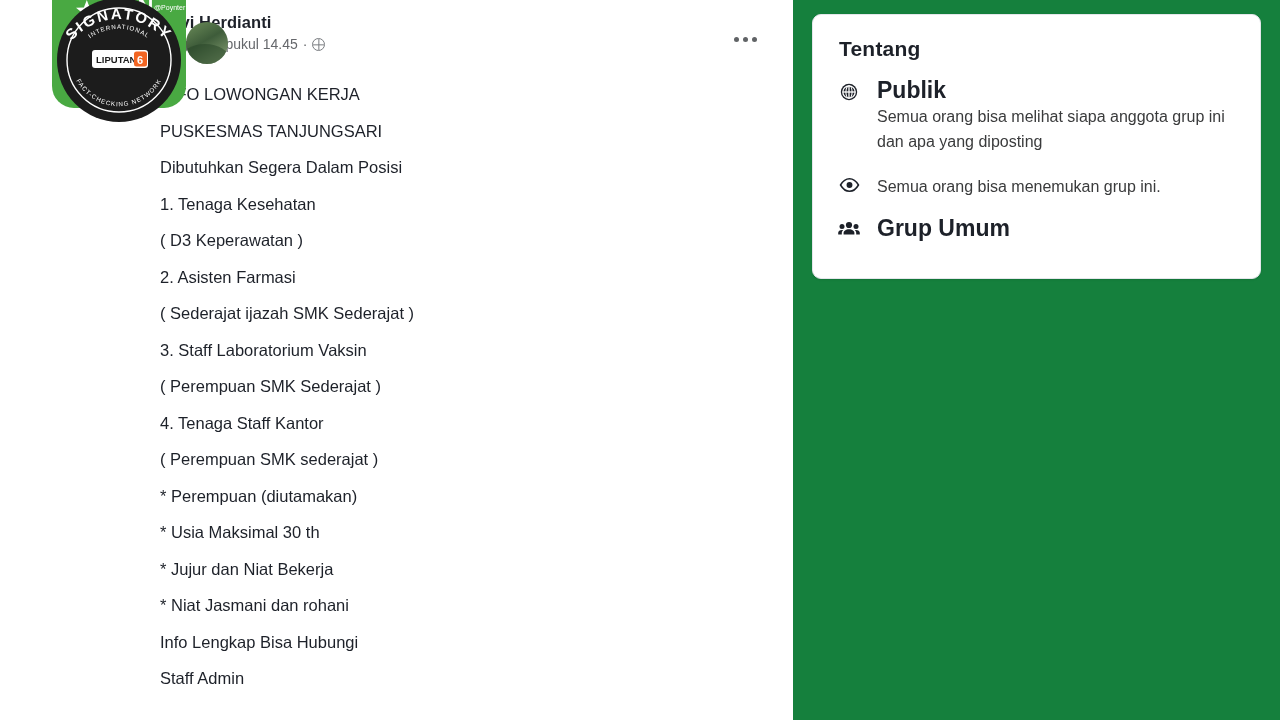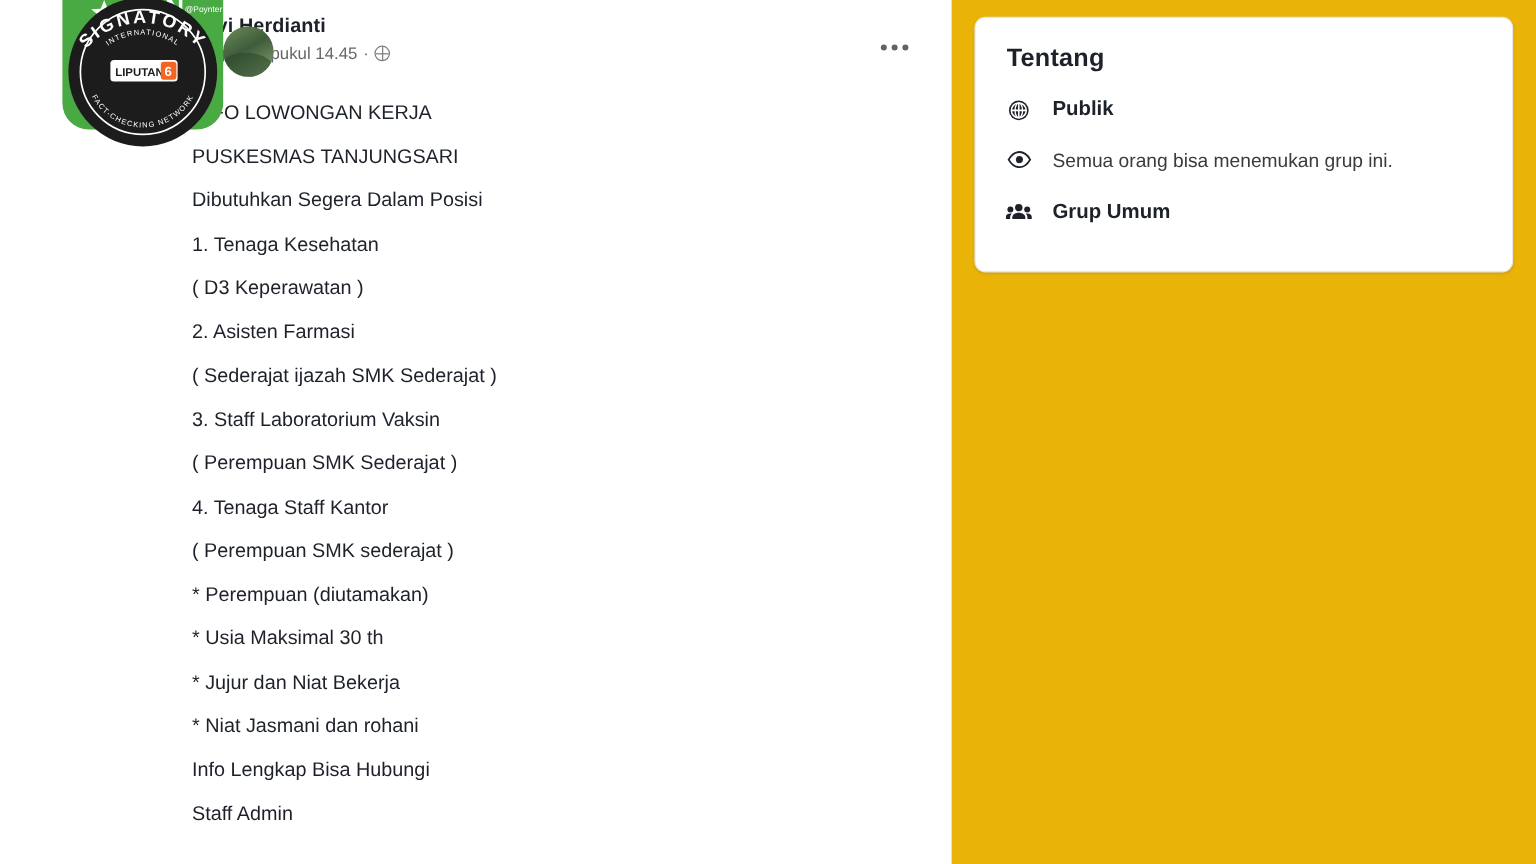--- a/index.html
+++ b/index.html
@@ -151,21 +151,21 @@
     z-index: 5;
   }
 
   
   .right-col {
     position: absolute;
     left: 793px;
     top: 0;
     width: 487px;
     height: 720px;
-    background: #eab308;
+    background: #15803d;
   }
   .about-card {
     position: absolute;
     left: 19px;
     top: 14px;
     width: 449px;
     background: #ffffff;
     border: 1px solid #e4e6eb;
     border-radius: 9px;
     box-shadow: 0 1px 2px rgba(0,0,0,.10);
@@ -187,21 +187,21 @@
   .about-icon {
     width: 24px;
     min-width: 24px;
     padding-top: 3px;
     color: #1d2129;
     display: flex;
     justify-content: center;
   }
   .about-text { flex: 1; }
   .about-label {
-    font-size: 17px;
+    font-size: 23px;
     font-weight: bold;
     color: #1d2129;
     line-height: 23px;
   }
   .about-desc {
     font-size: 16px;
     color: #3a3b3c;
     line-height: 25px;
     margin-top: 2px;
   }
@@ -302,20 +302,21 @@
           <svg width="20" height="20" viewBox="0 0 20 20" fill="none" stroke="#1d2129" stroke-width="1.6">
             <circle cx="10" cy="10" r="8.2" fill="#1d2129" stroke="none"></circle>
             <circle cx="10" cy="10" r="6.2" fill="none" stroke="#ffffff" stroke-width="1.3"></circle>
             <line x1="10" y1="3.8" x2="10" y2="16.2" stroke="#ffffff" stroke-width="1.3"></line>
             <line x1="3.8" y1="10" x2="16.2" y2="10" stroke="#ffffff" stroke-width="1.3"></line>
             <ellipse cx="10" cy="10" rx="3.1" ry="6.2" fill="none" stroke="#ffffff" stroke-width="1.1"></ellipse>
           </svg>
         </div>
         <div class="about-text">
           <div class="about-label">Publik</div>
+          <div class="about-desc">Semua orang bisa melihat siapa anggota grup ini dan apa yang diposting</div>
         </div>
       </div>
 
       <div class="about-row">
         <div class="about-icon">
           <svg width="21" height="20" viewBox="0 0 22 20">
             <path d="M1.6 10 C4.4 5.2 7.6 3.4 11 3.4 C14.4 3.4 17.6 5.2 20.4 10 C17.6 14.8 14.4 16.6 11 16.6 C7.6 16.6 4.4 14.8 1.6 10 Z" fill="none" stroke="#1d2129" stroke-width="1.6"></path>
             <circle cx="11" cy="10" r="3.1" fill="#1d2129"></circle>
           </svg>
         </div>

